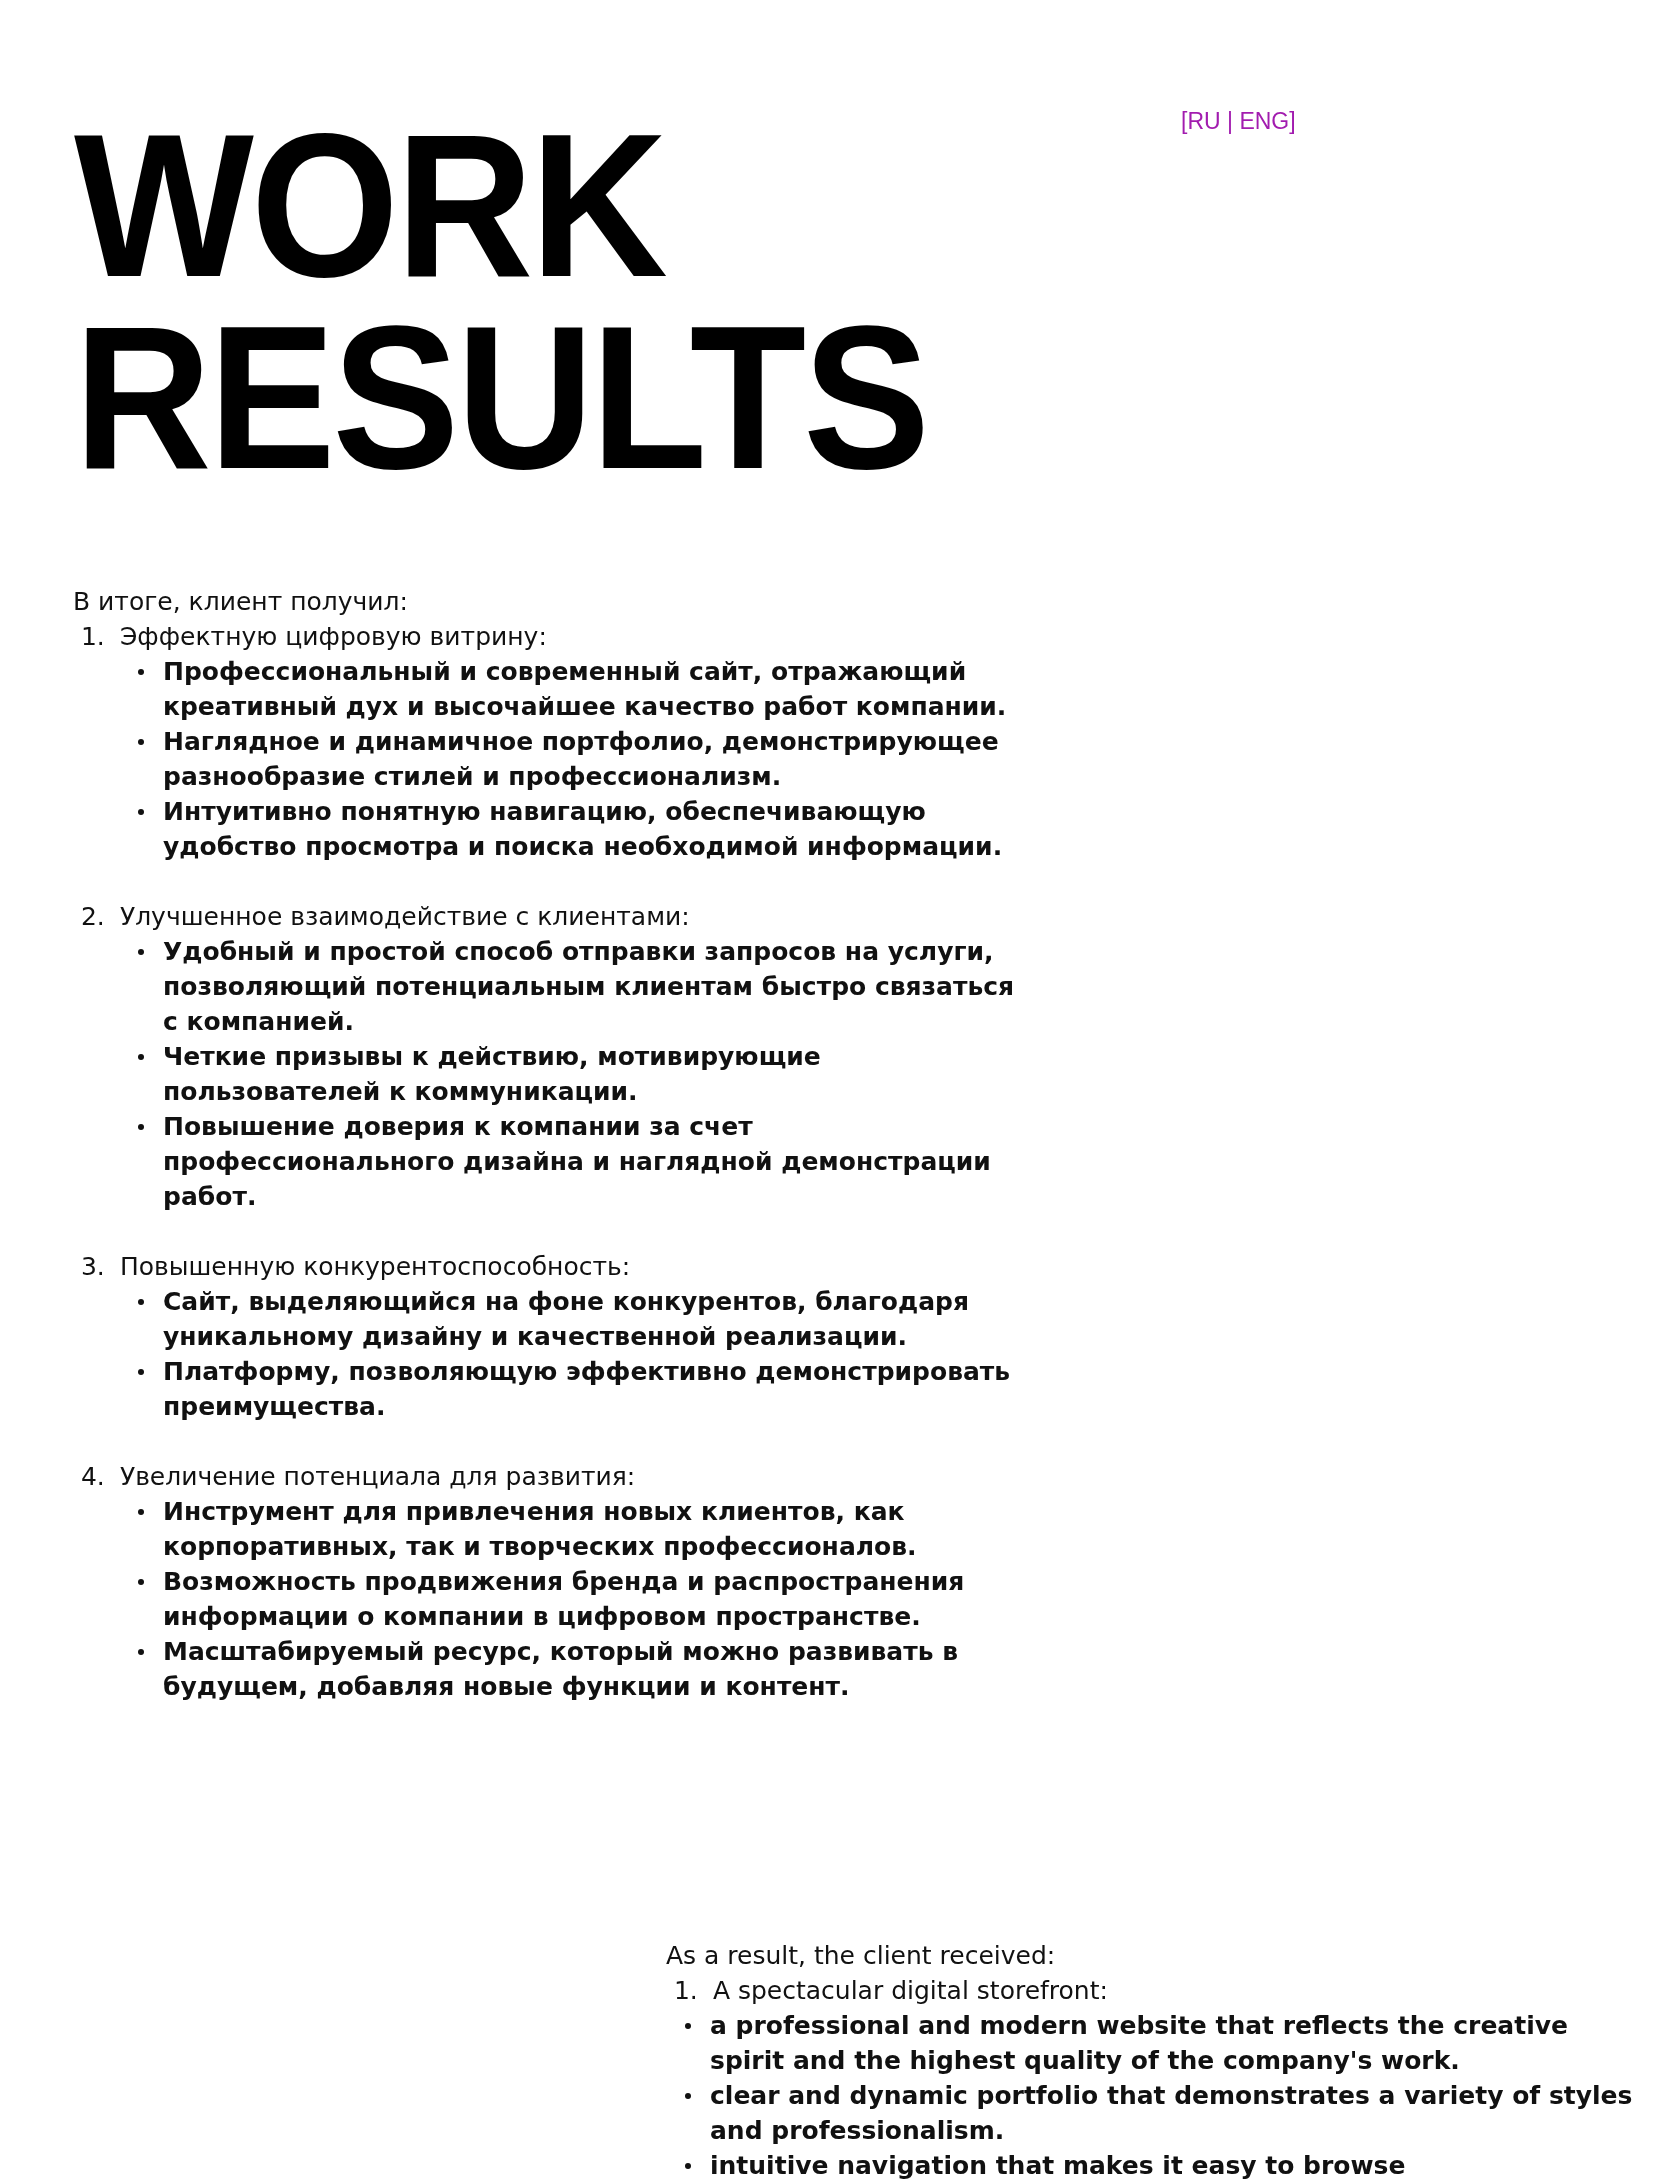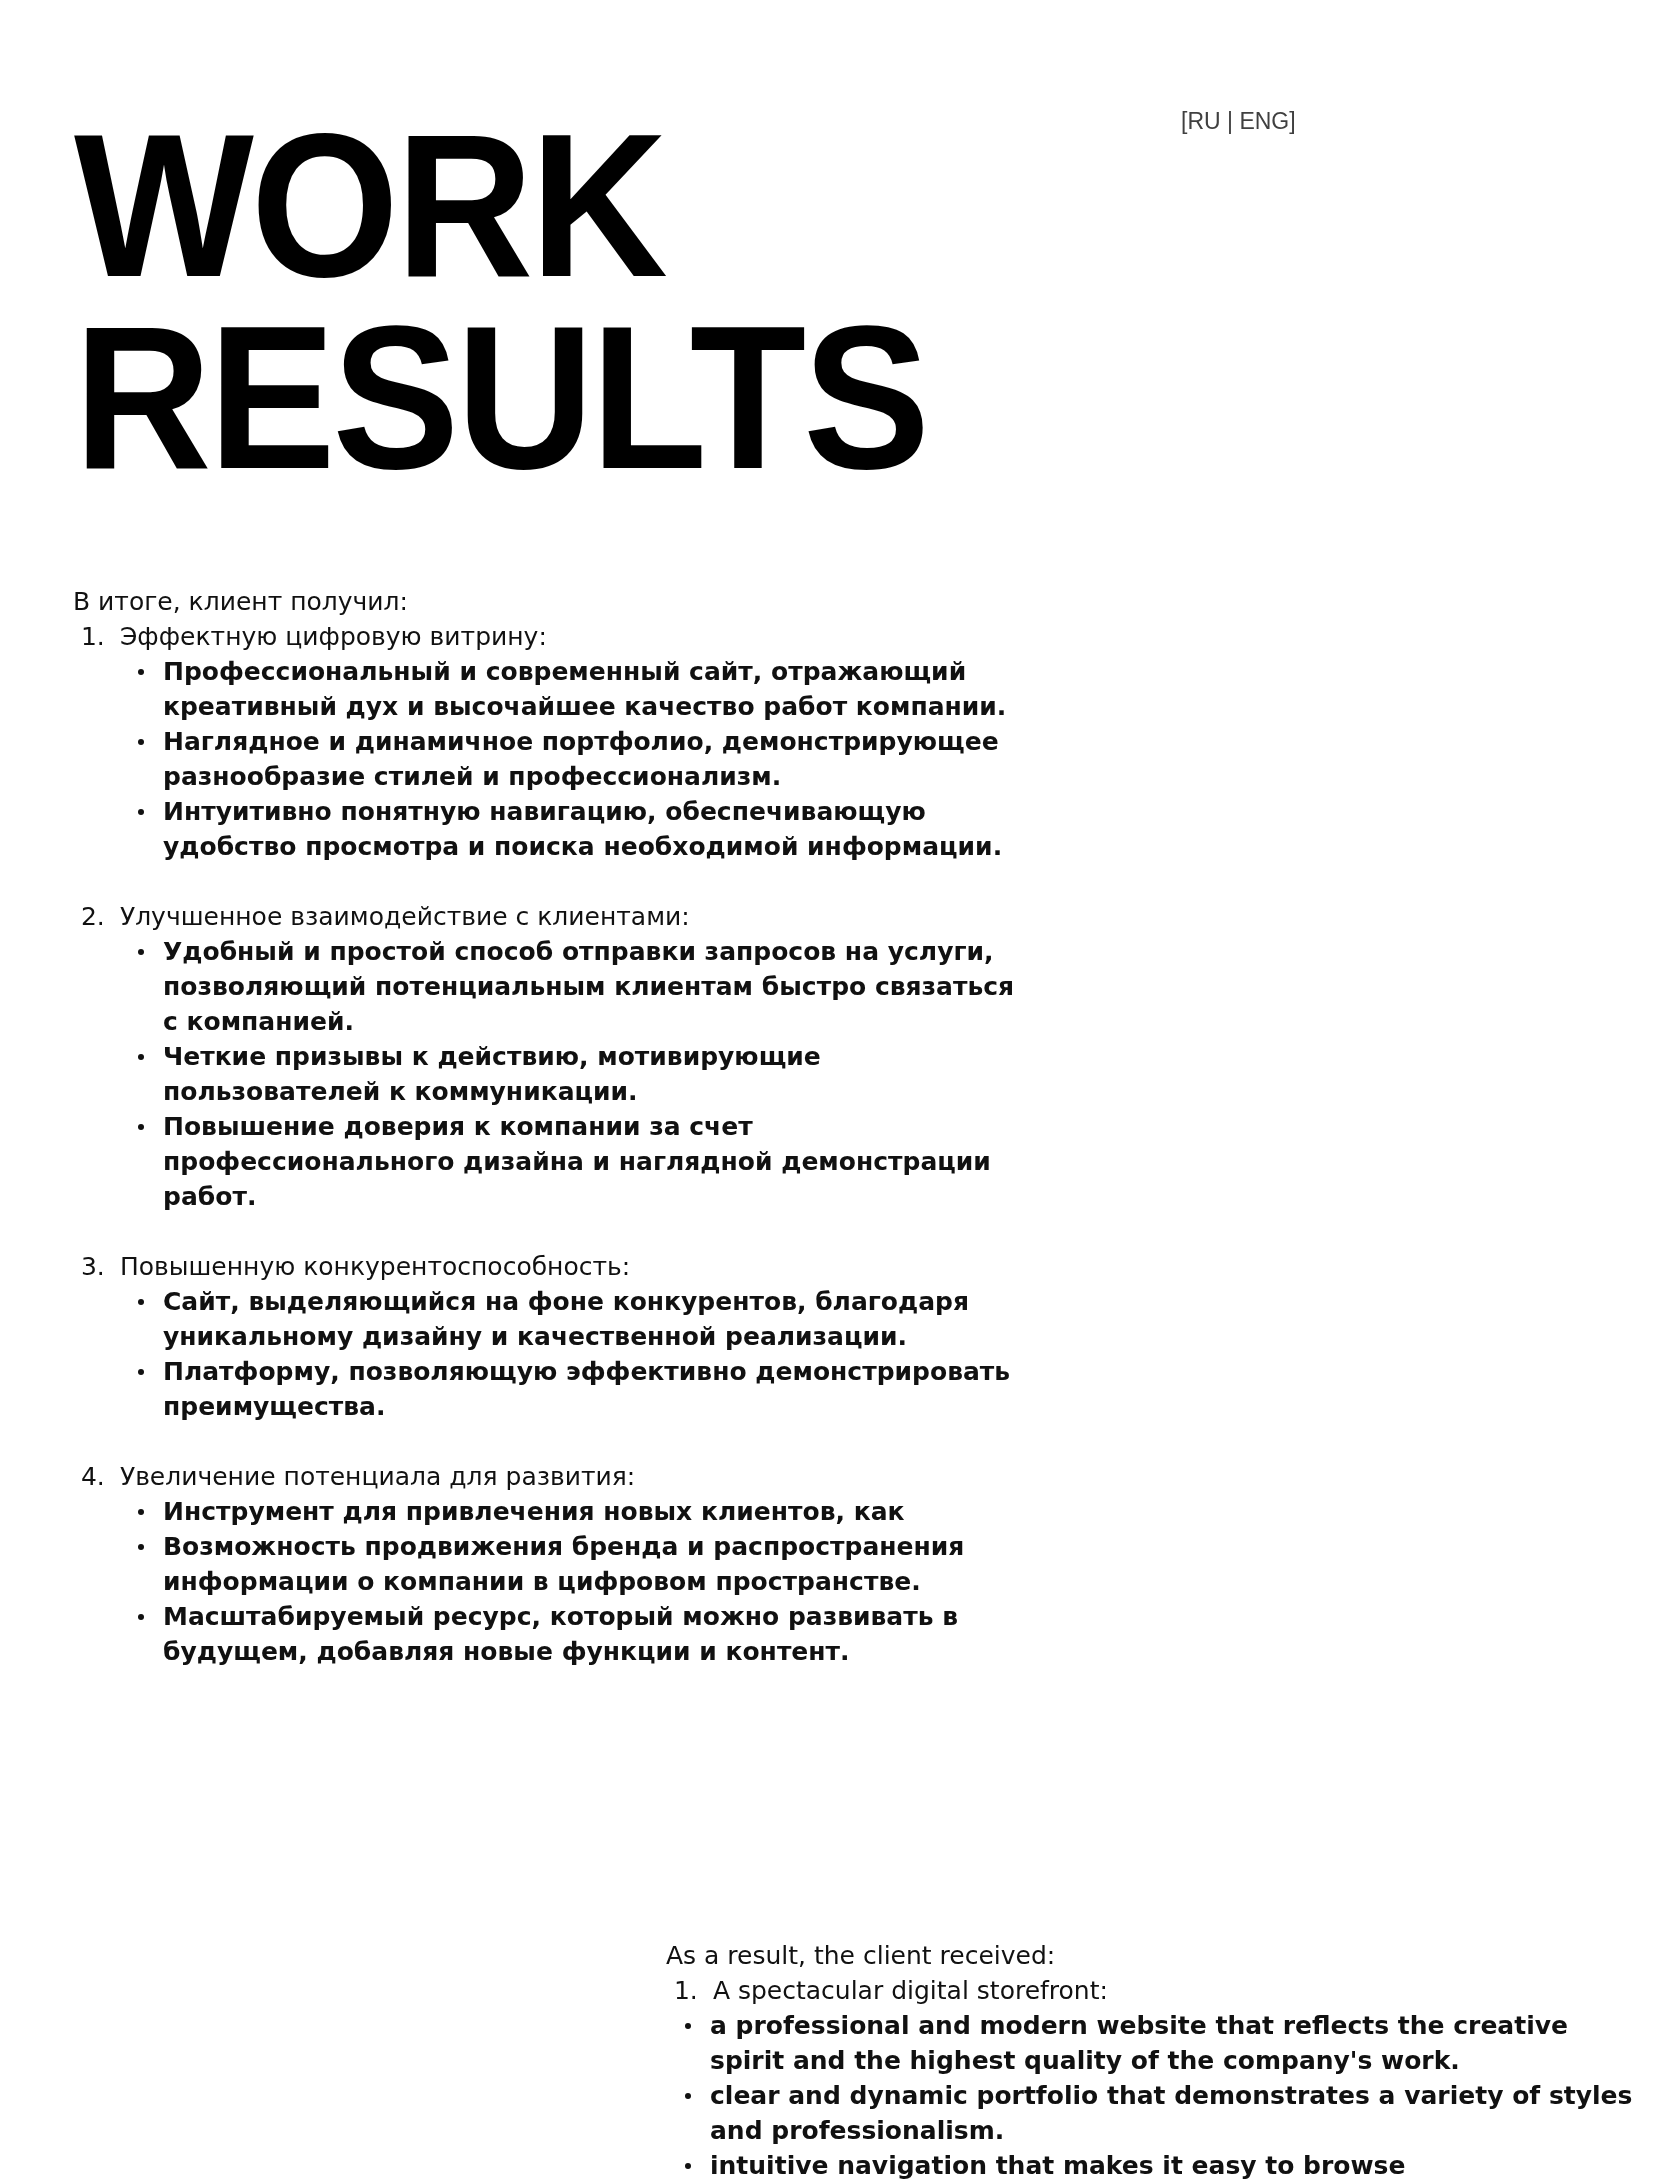--- a/index.html
+++ b/index.html
@@ -26,21 +26,21 @@
       transform-origin: left top;
     }
     .hero-title span { display: block; }
     .lang-switch {
       position: absolute;
       left: 1181px;
       top: 108px;
       font-family: "Liberation Sans", sans-serif;
       font-weight: 400;
       font-size: 23px;
-      color: #404040;
+      color: #a21caf;
       letter-spacing: 0px;
       cursor: pointer;
     }
     .lang-switch .lang { cursor: pointer; }
     .content {
       position: absolute;
       font-family: "DejaVu Sans", sans-serif;
       font-size: 25px;
       line-height: 35px;
       color: #111111;
@@ -145,20 +145,21 @@
         </ul>
       </div>
       <div class="section">
         <p class="section-heading">
           <span class="num">4.</span>
           <span>Увеличение потенциала для развития:</span>
         </p>
         <ul class="bullets">
           <li>
             <span>Инструмент для привлечения новых клиентов, как</span>
+            <span>корпоративных, так и творческих профессионалов.</span>
           </li>
           <li>
             <span>Возможность продвижения бренда и распространения</span>
             <span>информации о компании в цифровом пространстве.</span>
           </li>
           <li>
             <span>Масштабируемый ресурс, который можно развивать в</span>
             <span>будущем, добавляя новые функции и контент.</span>
           </li>
         </ul>

